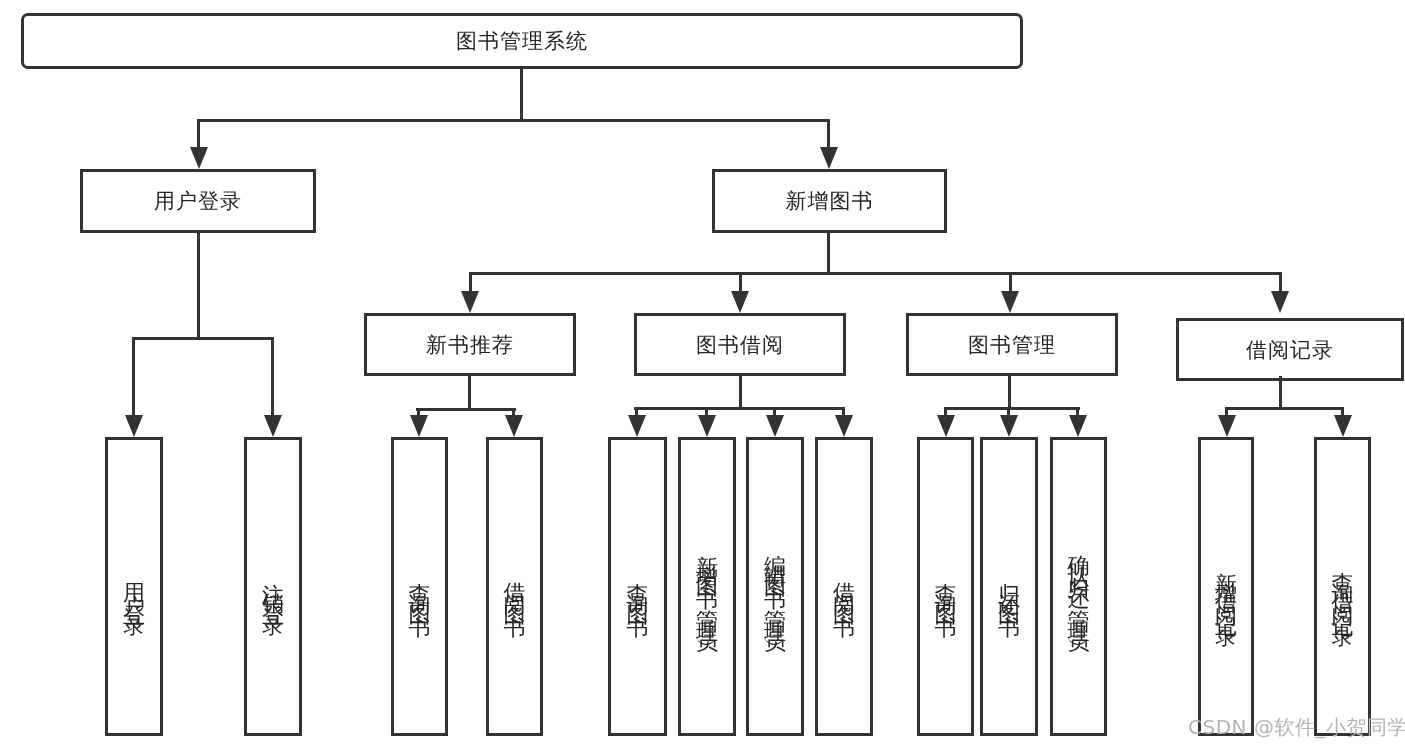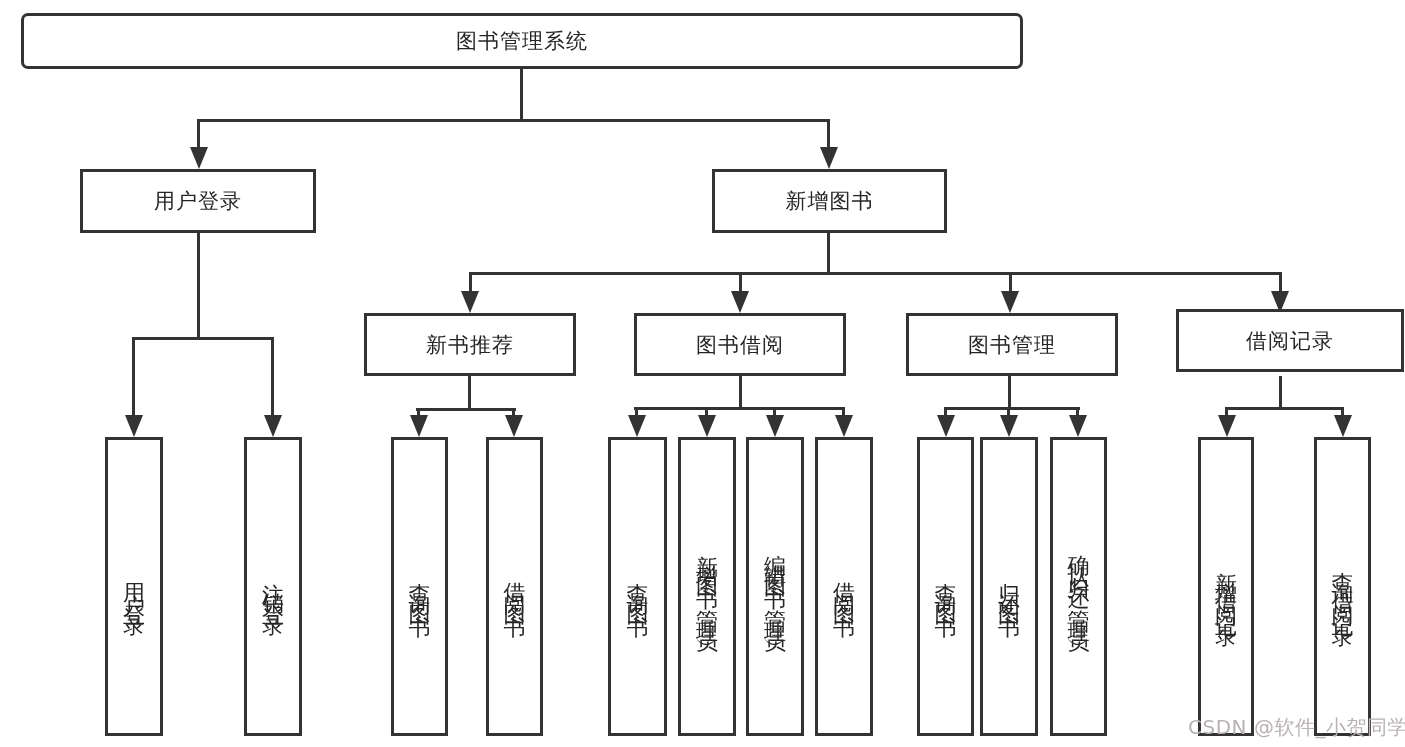--- a/index.html
+++ b/index.html
@@ -81,21 +81,21 @@
 
   <div class="box" style="left:364px; top:313px; width:212px; height:63px;">
     <span>新书推荐</span>
   </div>
   <div class="box" style="left:634px; top:313px; width:212px; height:63px;">
     <span>图书借阅</span>
   </div>
   <div class="box" style="left:906px; top:313px; width:212px; height:63px;">
     <span>图书管理</span>
   </div>
-  <div class="box" style="left:1176px; top:309px; width:228px; height:63px;">
+  <div class="box" style="left:1176px; top:318px; width:228px; height:63px;">
     <span>借阅记录</span>
   </div>
 
   <div class="vline" style="left:468px; top:376px; height:35px;"></div>
   <div class="hline" style="left:416px; top:408px; width:100px;"></div>
   <div class="vline" style="left:417px; top:408px; height:10px;"></div>
   <div class="arrow" style="left:410px; top:415px;"></div>
   <div class="vline" style="left:512px; top:408px; height:10px;"></div>
   <div class="arrow" style="left:505px; top:415px;"></div>
 

